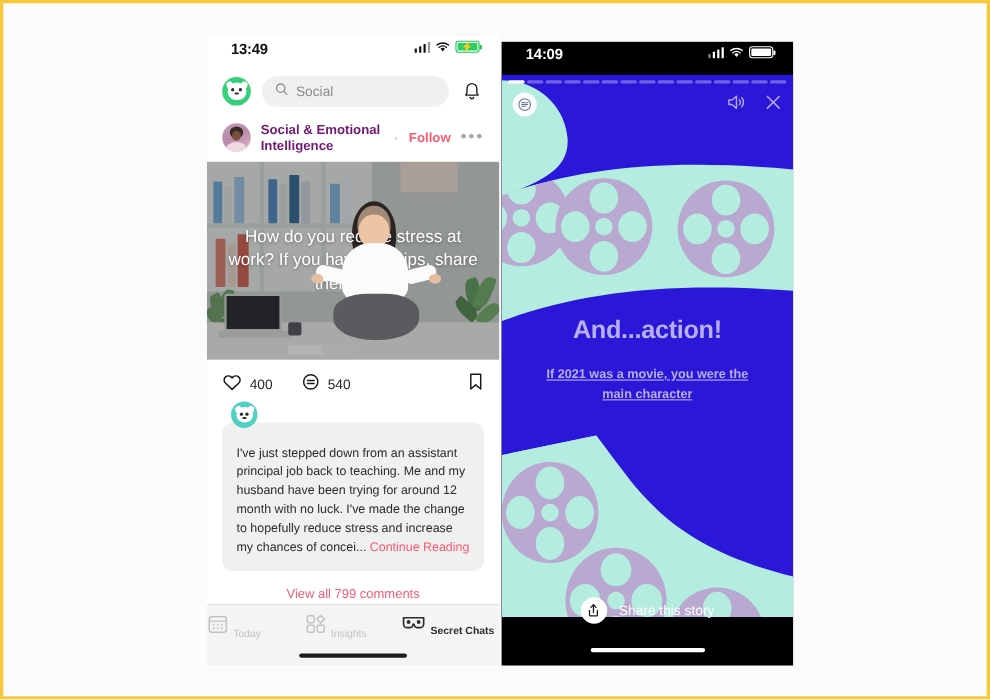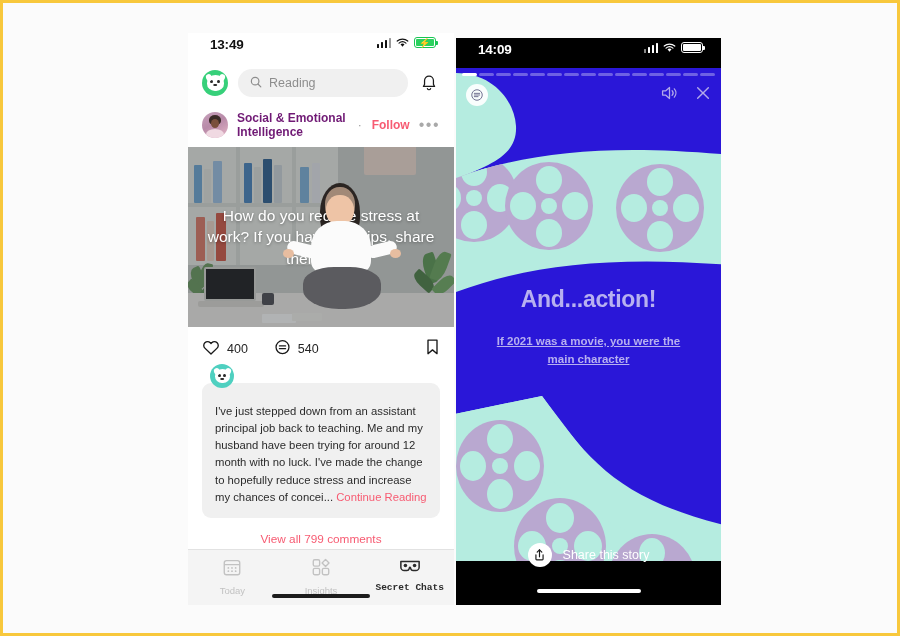--- a/index.html
+++ b/index.html
@@ -212,24 +212,24 @@
     font-size: 13px; font-weight: bold; color: #1a1a1a;
     padding: 2px 14px 0 14px; letter-spacing: -0.1px;
   }
 
   
   .tabbar {
     position: absolute; left: 0; right: 0; bottom: 0; height: 56px;
     background: #f4f4f4; border-top: 1px solid #e2e2e2;
     display: flex; align-items: flex-start; padding-top: 7px;
   }
-  .tab { flex: 1 1 0; display: flex; flex-direction: column;
-         align-items: center; gap: 4px; cursor: pointer; }
+  .tab { flex: 1 1 0; display: flex; flex-direction: row;
+         align-items: flex-end; gap: 4px; cursor: pointer; }
   .tab .lbl { font-size: 9.5px; color: #c2c2c2; font-weight: 500; }
-  .tab.active .lbl { color: #2b2b2b; font-weight: bold; font-family: Liberation Mono, monospace; }
+  .tab.active .lbl { color: #2b2b2b; font-weight: bold; }
   .home-ind {
     position: absolute; left: 50%; transform: translateX(-50%);
     bottom: 7px; width: 98px; height: 4px; background: #1c1c1c;
     border-radius: 2px;
   }
 
   
   #phone-right {
     position: absolute;
     left: 453px; top: 35px;
@@ -326,21 +326,21 @@
             <span class="dognose"></span>
           </div>
       </div>
       <div class="search-box">
         <span>
           <svg viewBox="0 0 14 14" width="12" height="12">
               <circle cx="6" cy="6" r="4.4" stroke="#8d8d8d" stroke-width="1.4" fill="none"></circle>
               <line x1="9.3" y1="9.3" x2="12.6" y2="12.6" stroke="#8d8d8d" stroke-width="1.4" stroke-linecap="round"></line>
             </svg>
         </span>
-        <span class="ph">Reading</span>
+        <span class="ph">Social</span>
       </div>
       <div class="bell">
         <svg viewBox="0 0 18 20" width="16" height="18">
             <path d="M9 2.2a5 5 0 0 1 5 5v4.3l1.3 2.4H2.7L4 11.5V7.2a5 5 0 0 1 5-5z" stroke="#1a1a1a" stroke-width="1.4" fill="none" stroke-linejoin="round"></path>
             <path d="M7.2 16.3a1.9 1.9 0 0 0 3.6 0" stroke="#1a1a1a" stroke-width="1.4" fill="none" stroke-linecap="round"></path>
           </svg>
       </div>
     </div>
 
     <div class="post-head">

